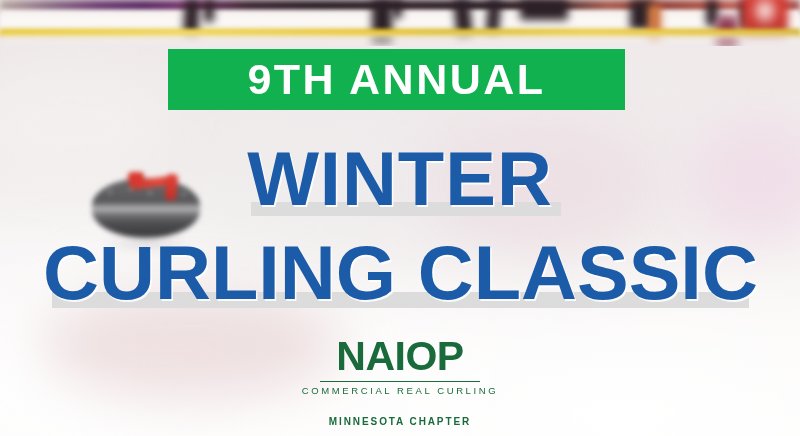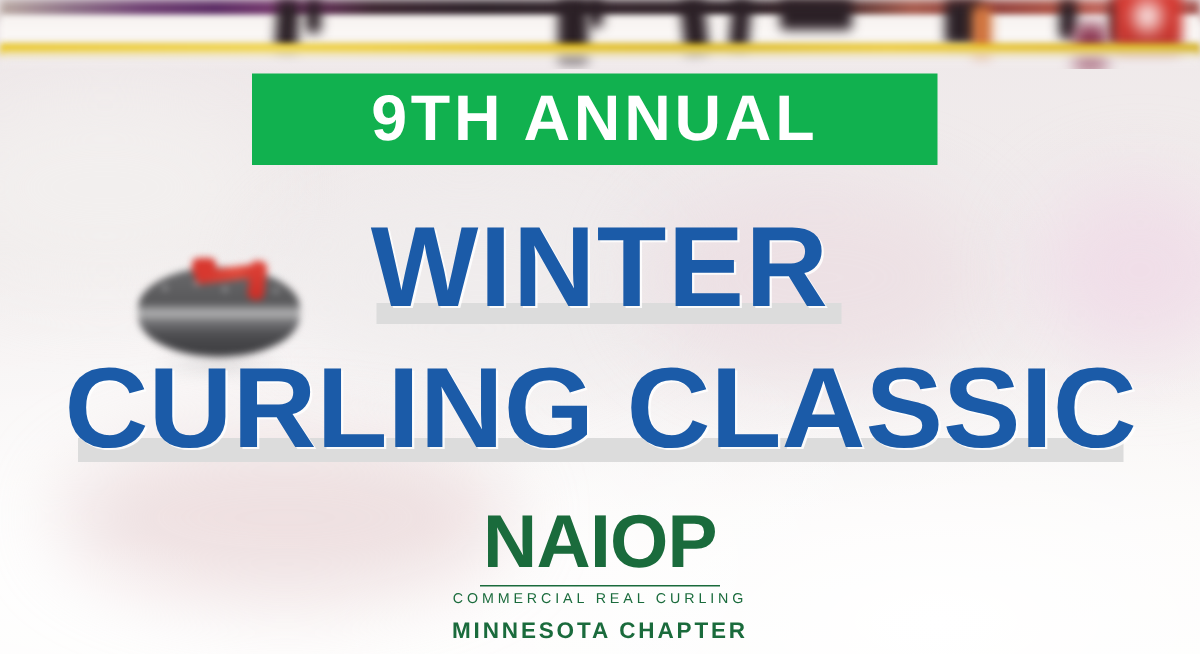--- a/index.html
+++ b/index.html
@@ -283,45 +283,45 @@
   .logo {
     position: absolute;
     left: 0; top: 336px;
     width: 800px;
     display: flex;
     flex-direction: column;
     align-items: center;
   }
   .logo-wordmark {
     color: #1a6b3c;
-    font-size: 50px;
+    font-size: 41px;
     font-weight: bold;
     letter-spacing: -0.5px;
     line-height: 1;
   }
   .logo-rule {
     width: 160px;
     height: 1px;
     background: #1a6b3c;
     margin: 4px 0 3px;
   }
   .logo-sub {
     color: #1a6b3c;
     font-size: 9.5px;
     letter-spacing: 2.6px;
     line-height: 1.35;
     text-align: center;
     font-weight: normal;
   }
   .logo-chapter {
     color: #1a6b3c;
-    font-size: 15px;
+    font-size: 10px;
     font-weight: bold;
     letter-spacing: 1.9px;
-    margin-top: 5px;
+    margin-top: 18px;
   }
 </style>
 </head>
 <body>
 
 <div class="poster">
 
   <div class="bg">
     <div class="bg-ice"></div>
 

